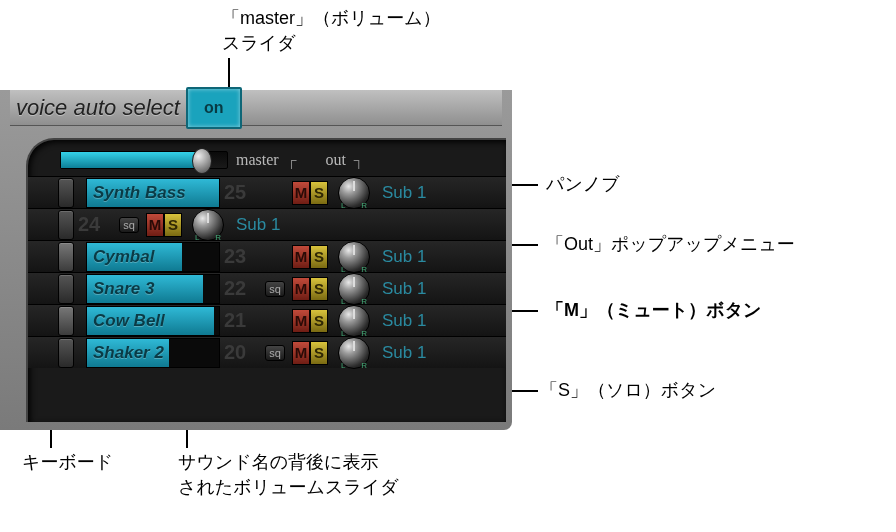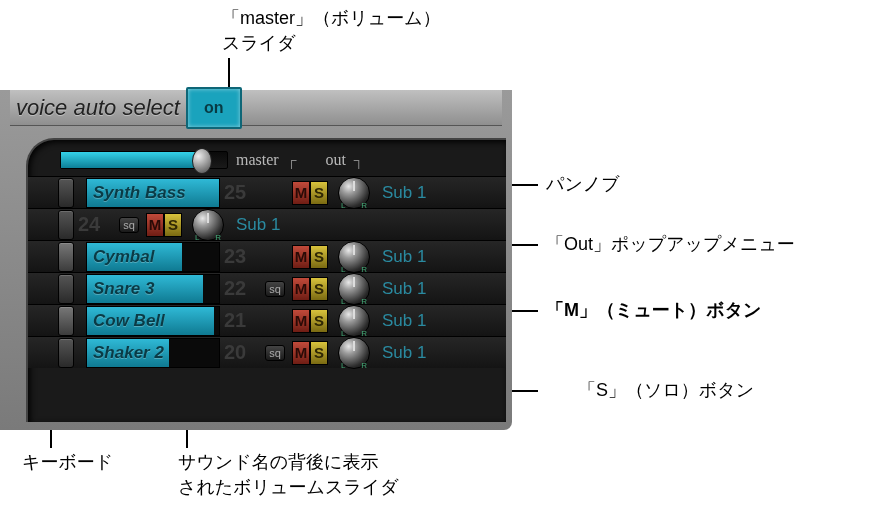--- a/index.html
+++ b/index.html
@@ -247,21 +247,21 @@
 
 <div class="callout-label" style="left:546px; top:172px;">パンノブ</div>
 <div class="callout-line" style="left:404px; top:184px; width:134px; height:2px;"></div>
 
 <div class="callout-label" style="left:546px; top:232px;">「Out」ポップアップメニュー</div>
 <div class="callout-line" style="left:496px; top:244px; width:42px; height:2px;"></div>
 
 <div class="callout-label" style="left:546px; top:298px;font-weight:bold;">「M」（ミュート）ボタン</div>
 <div class="callout-line" style="left:340px; top:310px; width:198px; height:2px;"></div>
 
-<div class="callout-label" style="left:578px; top:378px;">「S」（ソロ）ボタン</div>
+<div class="callout-label" style="left:540px; top:378px;">「S」（ソロ）ボタン</div>
 <div class="callout-line" style="left:357px; top:390px; width:181px; height:2px;"></div>
 
 <div class="callout-label" style="left:22px; top:450px;">キーボード</div>
 <div class="callout-line" style="left:50px; top:424px; width:2px; height:24px;"></div>
 
 <div class="callout-label" style="left:178px; top:450px; white-space:pre-line;">サウンド名の背後に表示
 されたボリュームスライダ</div>
 <div class="callout-line" style="left:186px; top:424px; width:2px; height:24px;"></div>
 
 <div class="panel">

